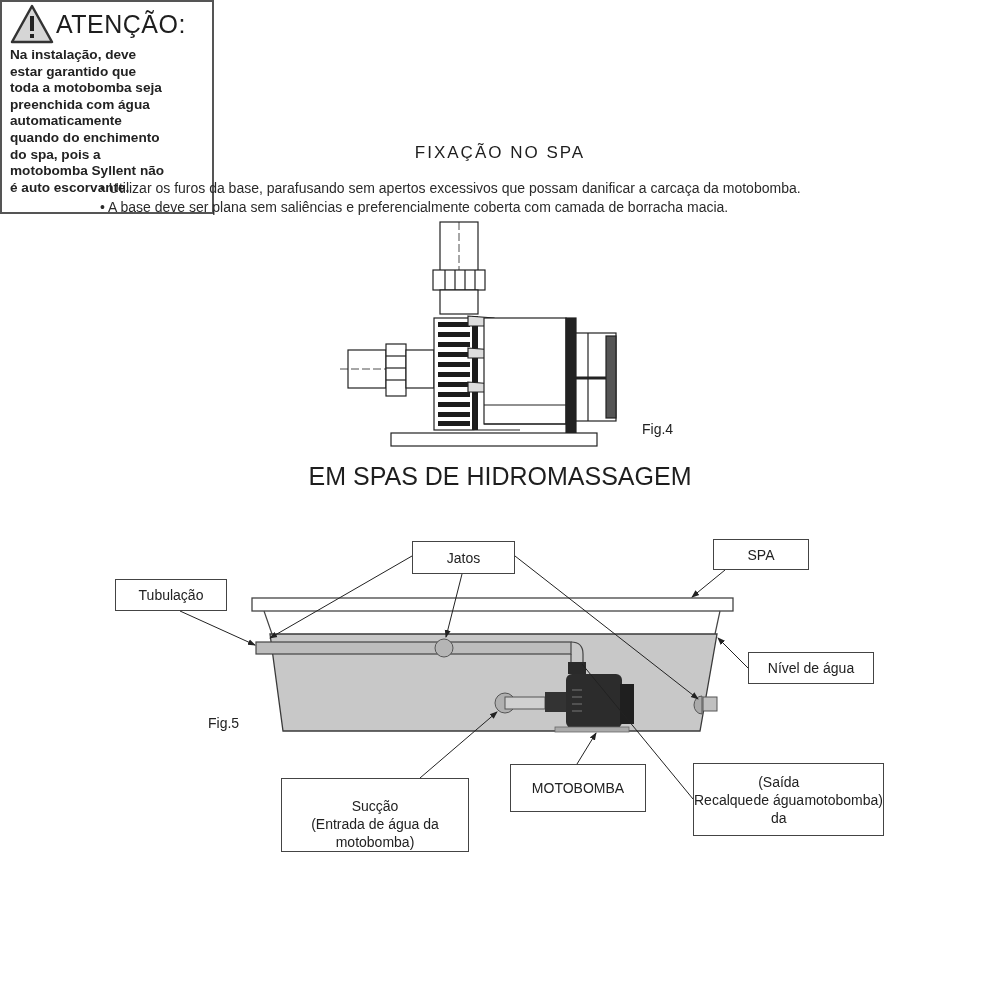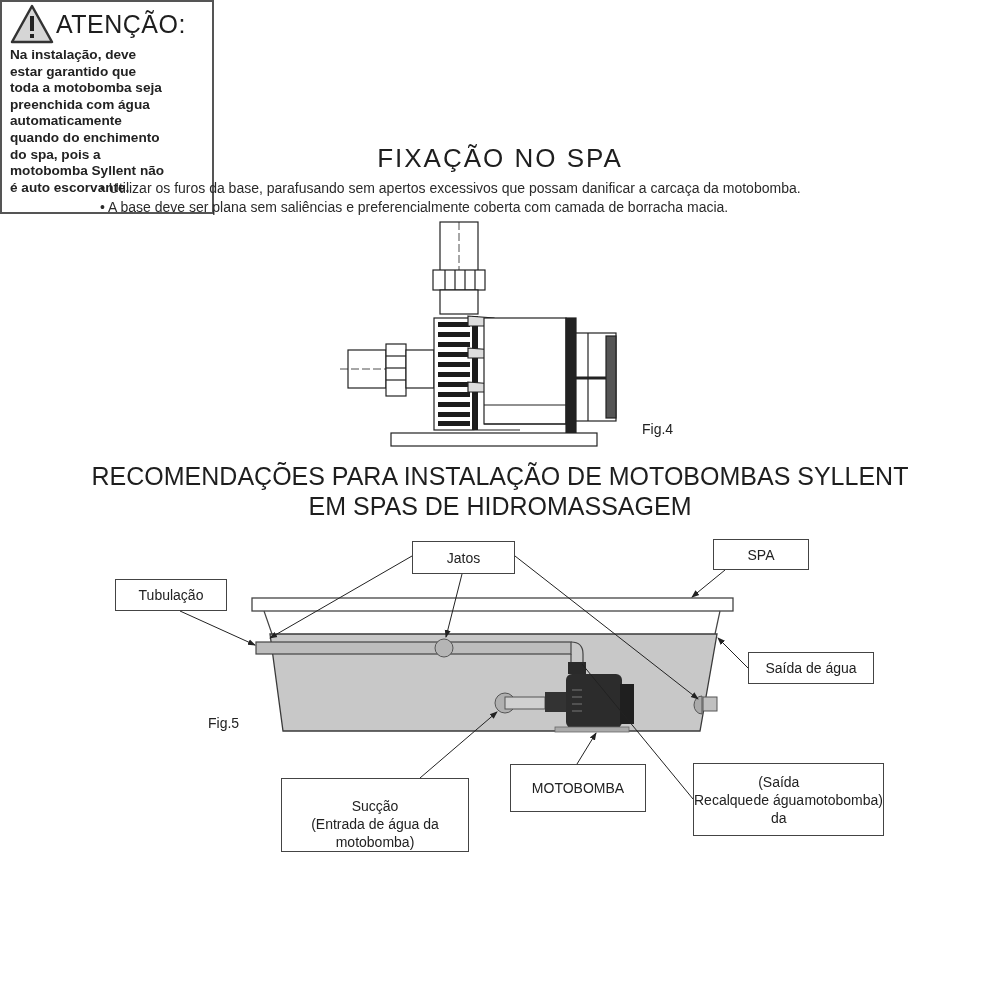--- a/index.html
+++ b/index.html
@@ -1,18 +1,18 @@
 <!DOCTYPE html>
 <html><head>
 <meta charset="utf-8">
 <style>
   html, body { margin:0; padding:0; background:#ffffff; }
   body { width:1000px; height:1000px; position:relative; overflow:hidden; font-family:"Liberation Sans", sans-serif; color:#1a1a1a; }
   .abs { position:absolute; }
-  #title1 { left:0; width:1000px; top:143px; text-align:center; font-size:26px; letter-spacing:2px; font-weight:normal; color:#1e1e1e; }
+  #title1 { left:0; width:1000px; top:143px; text-align:center; font-size:17px; letter-spacing:2px; font-weight:normal; color:#1e1e1e; }
   .bullet { left:100px; font-size:14px; color:#2a2a2a; }
   #bullet1 { top:180px; }
   #bullet2 { top:199px; }
   #attention { left:98px; top:226px; width:214px; height:214px; border:2px solid #555; box-sizing:border-box; }
   #att-head { position:absolute; left:10px; top:4px; display:flex; align-items:center; }
   #att-head svg { width:44px; height:40px; }
   #att-title { font-size:25px; color:#1e1e1e; margin-left:2px; letter-spacing:0.5px; }
   #att-text { position:absolute; left:10px; top:47px; width:200px; font-size:13.6px; font-weight:bold; line-height:16.6px; color:#222; }
   #fig4-label { left:642px; top:421px; font-size:14px; color:#222; }
   #title2 { left:0; width:1000px; top:461px; text-align:center; font-size:25px; line-height:30px; color:#1e1e1e; }
@@ -105,21 +105,20 @@
     <rect x="606" y="336" width="10" height="82" fill="#555"></rect>
 
     <polyline points="475,395 475,430 520,430" fill="none"></polyline>
     <rect x="391" y="433" width="206" height="13"></rect>
     <line x1="484" y1="424" x2="566" y2="424"></line>
   </g>
 </svg>
 <div id="fig4-label" class="abs">Fig.4</div>
 
 <div id="title2" class="abs">
-  <div>RECOMENDAÇÕES PARA INSTALAÇÃO DE MOTOBOMBAS SYLLENT</div>
   <div>EM SPAS DE HIDROMASSAGEM</div>
 </div>
 
 <svg class="layer" width="1000" height="1000">
   <defs>
     <marker id="arr" markerWidth="8" markerHeight="8" refX="7" refY="4" orient="auto">
       <polygon points="0,1 8,4 0,7" fill="#222"></polygon>
     </marker>
   </defs>
 
@@ -163,21 +162,21 @@
     <line x1="577" y1="764" x2="596" y2="733" marker-end="url(#arr)"></line>
     <line x1="420" y1="778" x2="497" y2="712" marker-end="url(#arr)"></line>
     <line x1="693" y1="799" x2="582" y2="664"></line>
   </g>
 </svg>
 
 <div id="fig5-label" class="abs">Fig.5</div>
 <div id="lbl-tub" class="lbl">Tubulação</div>
 <div id="lbl-jatos" class="lbl">Jatos</div>
 <div id="lbl-spa" class="lbl">SPA</div>
-<div id="lbl-nivel" class="lbl">Saída de água</div>
+<div id="lbl-nivel" class="lbl">Nível de água</div>
 <div id="lbl-moto" class="lbl">MOTOBOMBA</div>
 <div id="lbl-succao" class="lbl">
   <div>Sucção</div>
   <div>(Entrada de água da</div>
   <div>motobomba)</div>
 </div>
 <div id="lbl-recalque" class="lbl">
   <div>Recalque</div>
   <div>(Saída de água da</div>
   <div>motobomba)</div>

